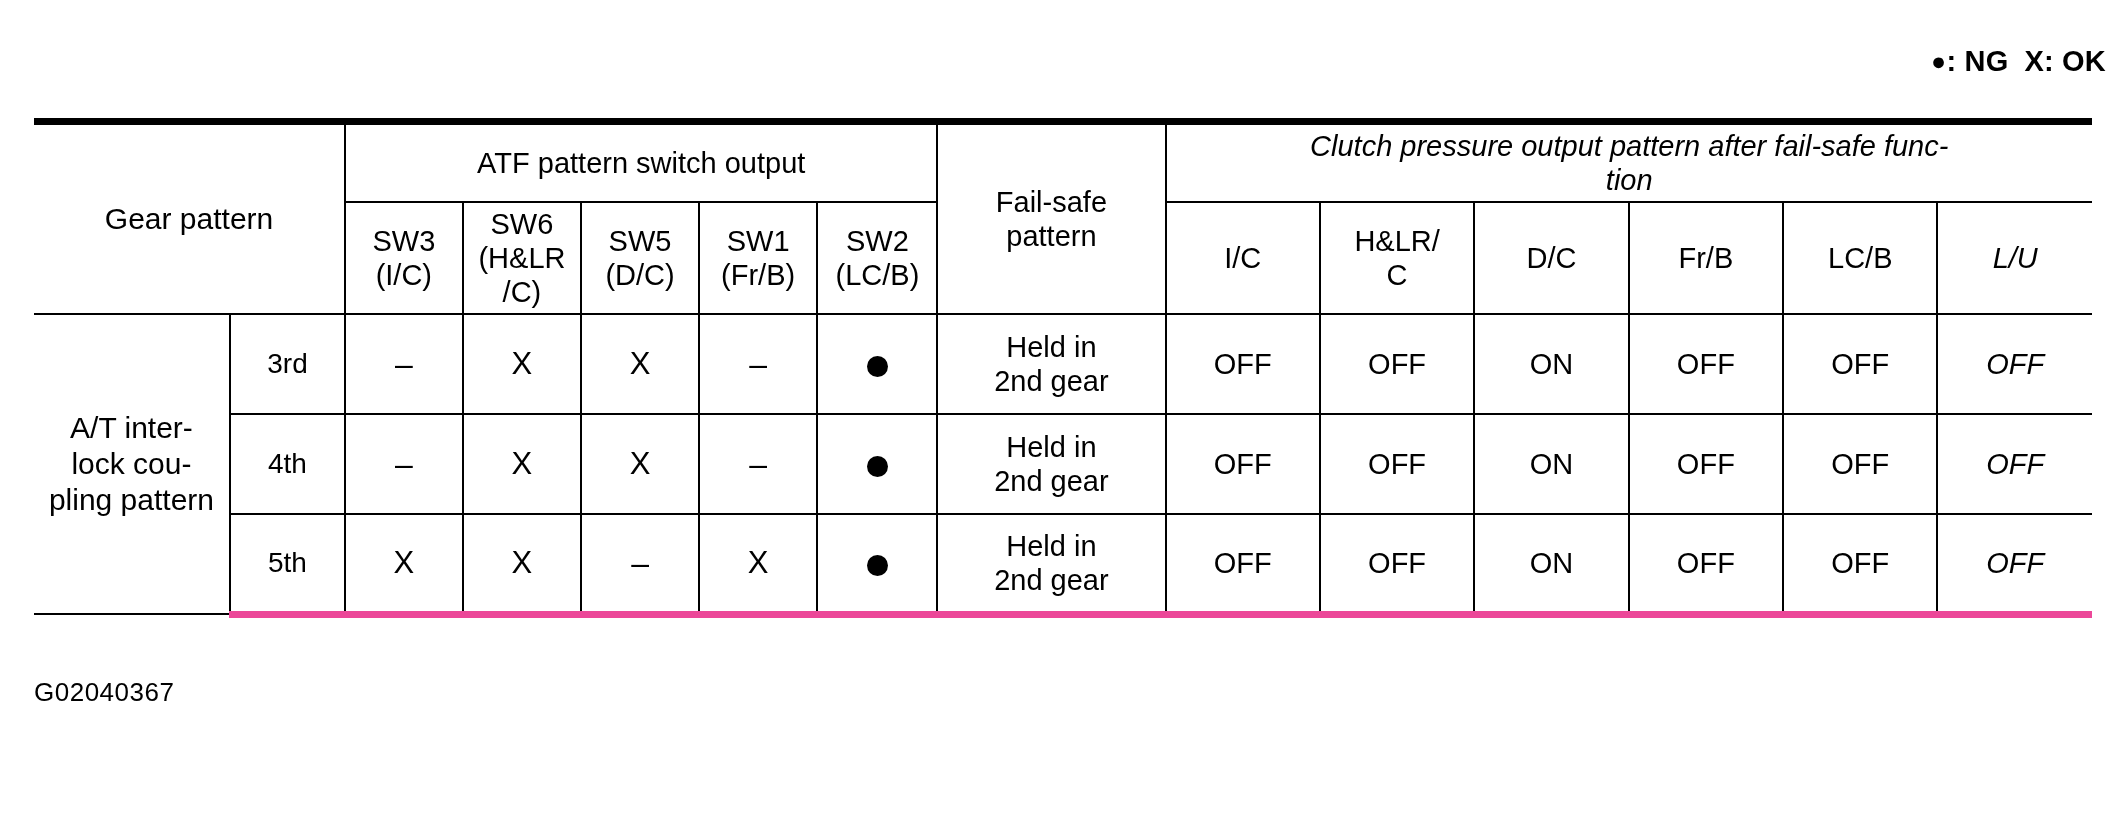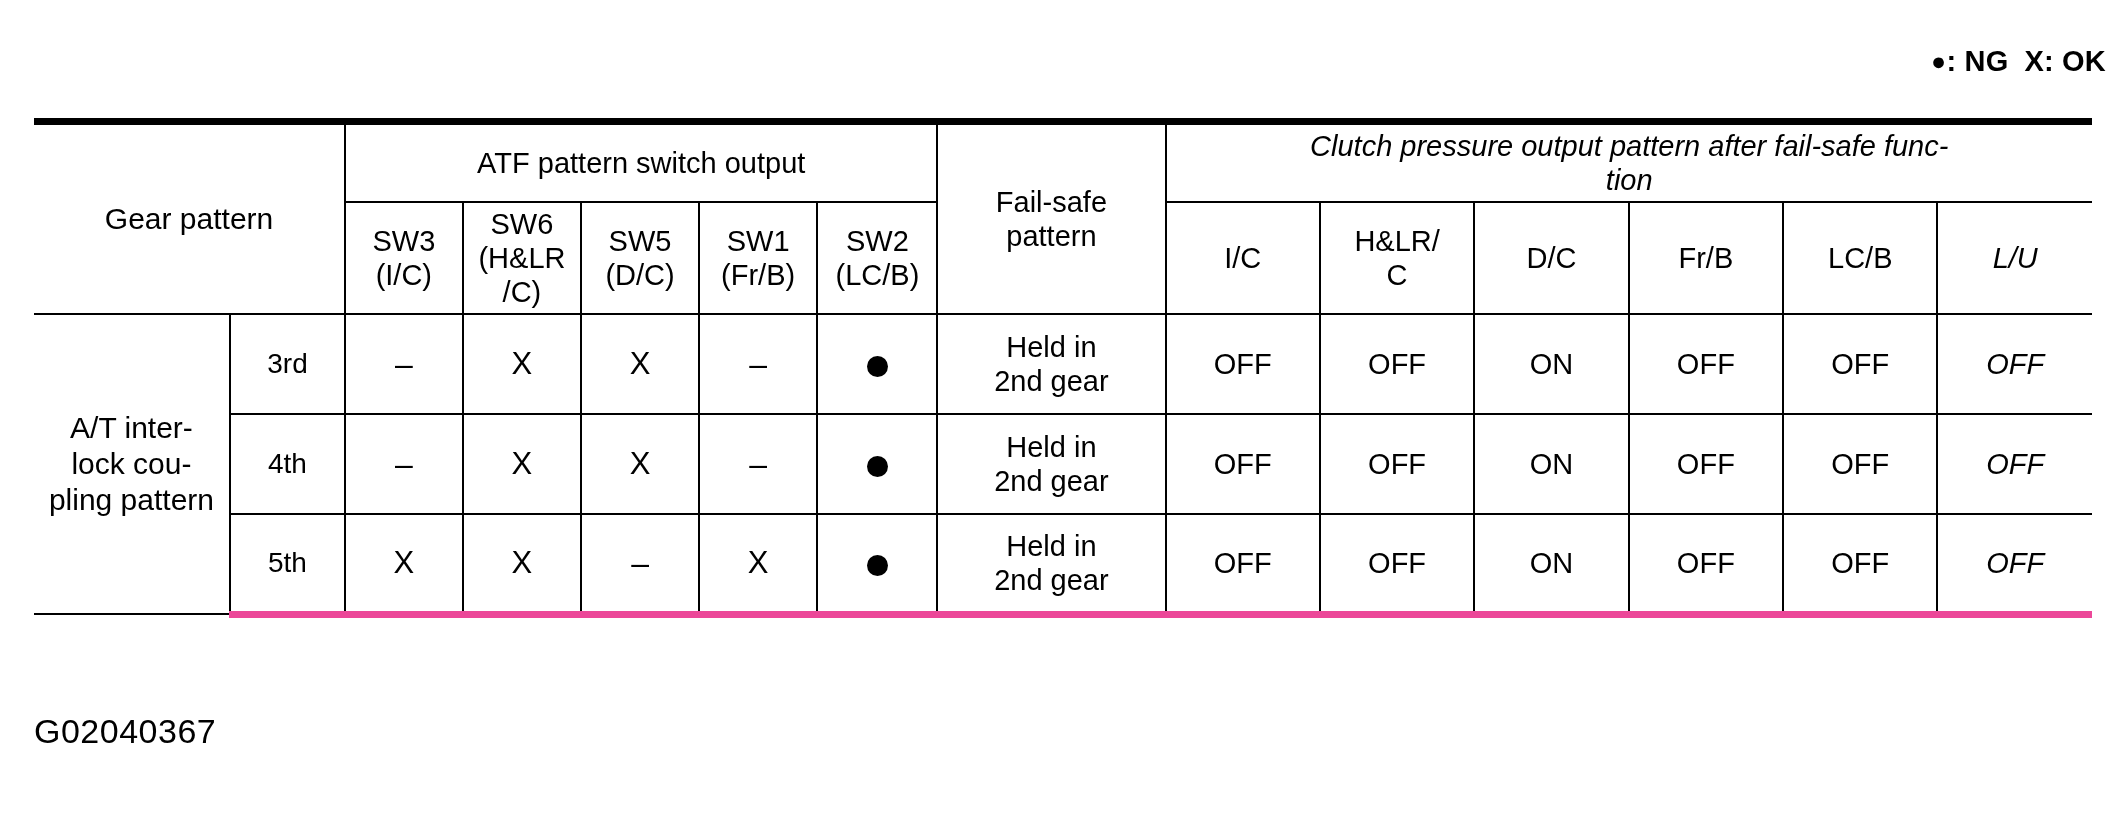--- a/index.html
+++ b/index.html
@@ -75,22 +75,22 @@
     width: 21px;
     height: 21px;
     border-radius: 50%;
     background: #000000;
     vertical-align: middle;
   }
   .nowrapline { white-space: pre-line; }
   .footer-code {
     position: absolute;
     left: 34px;
-    top: 712px;
-    font-size: 34px;
+    top: 677px;
+    font-size: 26px;
     letter-spacing: 0.5px;
   }
 </style>
 </head>
 <body>
 
 <div class="legend">
   <span class="bullet">●</span><span>: NG</span><span class="gap"></span><span>X: OK</span>
 </div>
 

